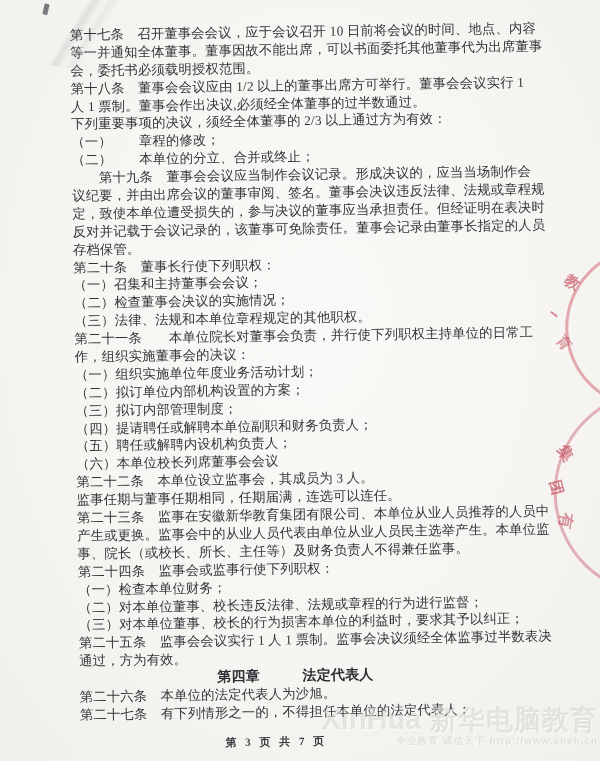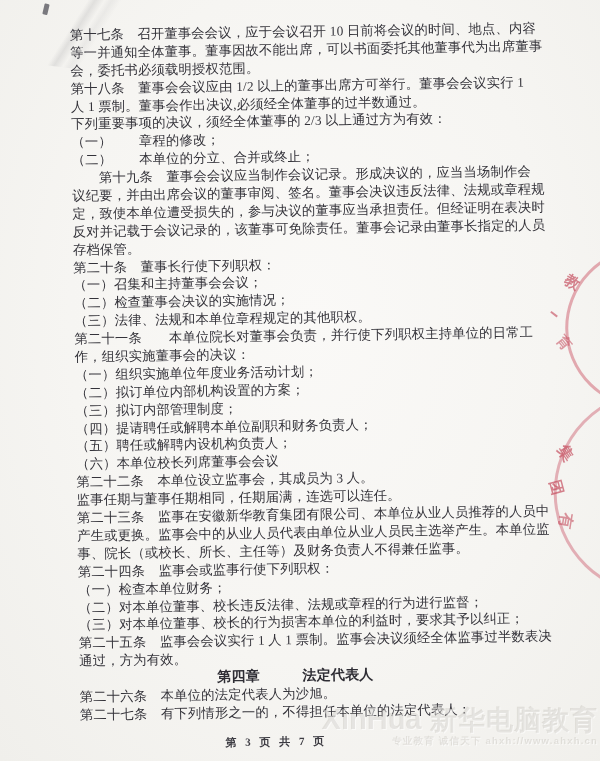--- a/index.html
+++ b/index.html
@@ -103,14 +103,14 @@
   <span class="seal-char" id="seal-b1">团</span>
   <span class="seal-char" id="seal-b2">有</span>
 
 </div>
 
 <div id="watermark">
   <div id="wm-main">
     <span class="wm-latin">XinHua</span>
     <span class="wm-cjk">新华电脑教育</span>
   </div>
-  <div id="wm-sub">专业教育 诚信天下 ahxh://www.ahxh.cn</div>
+  <div id="wm-sub">专业教育 诚信天下 http://www.ahxh.cn</div>
 </div>
 
 </body></html>

